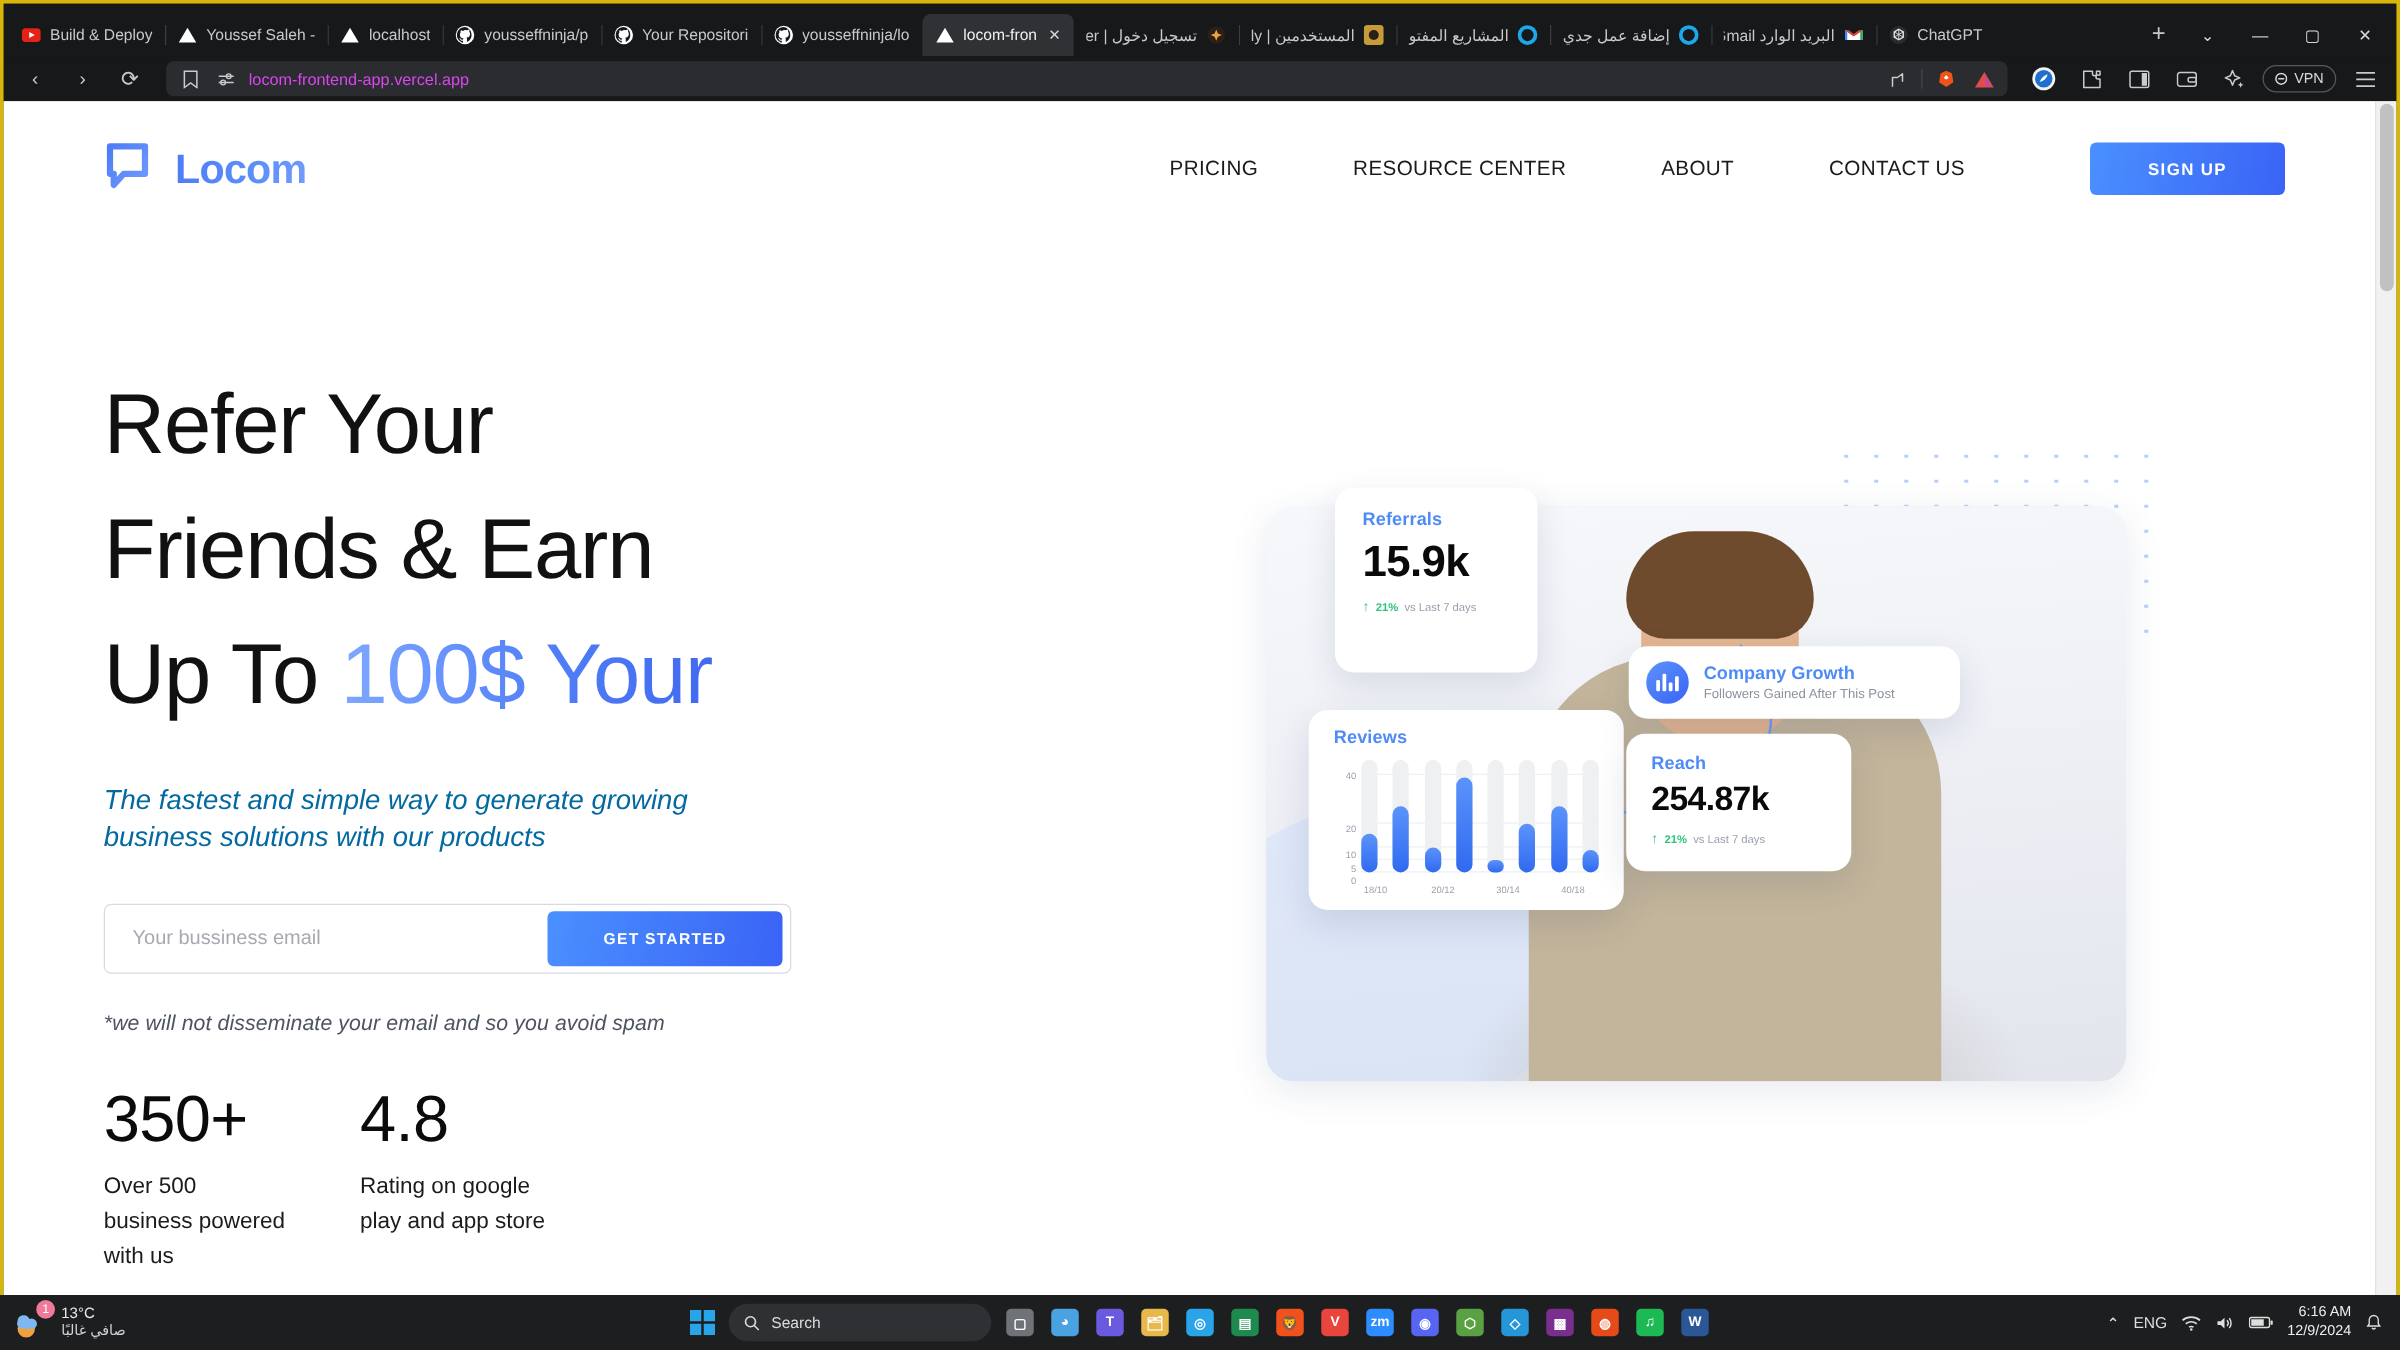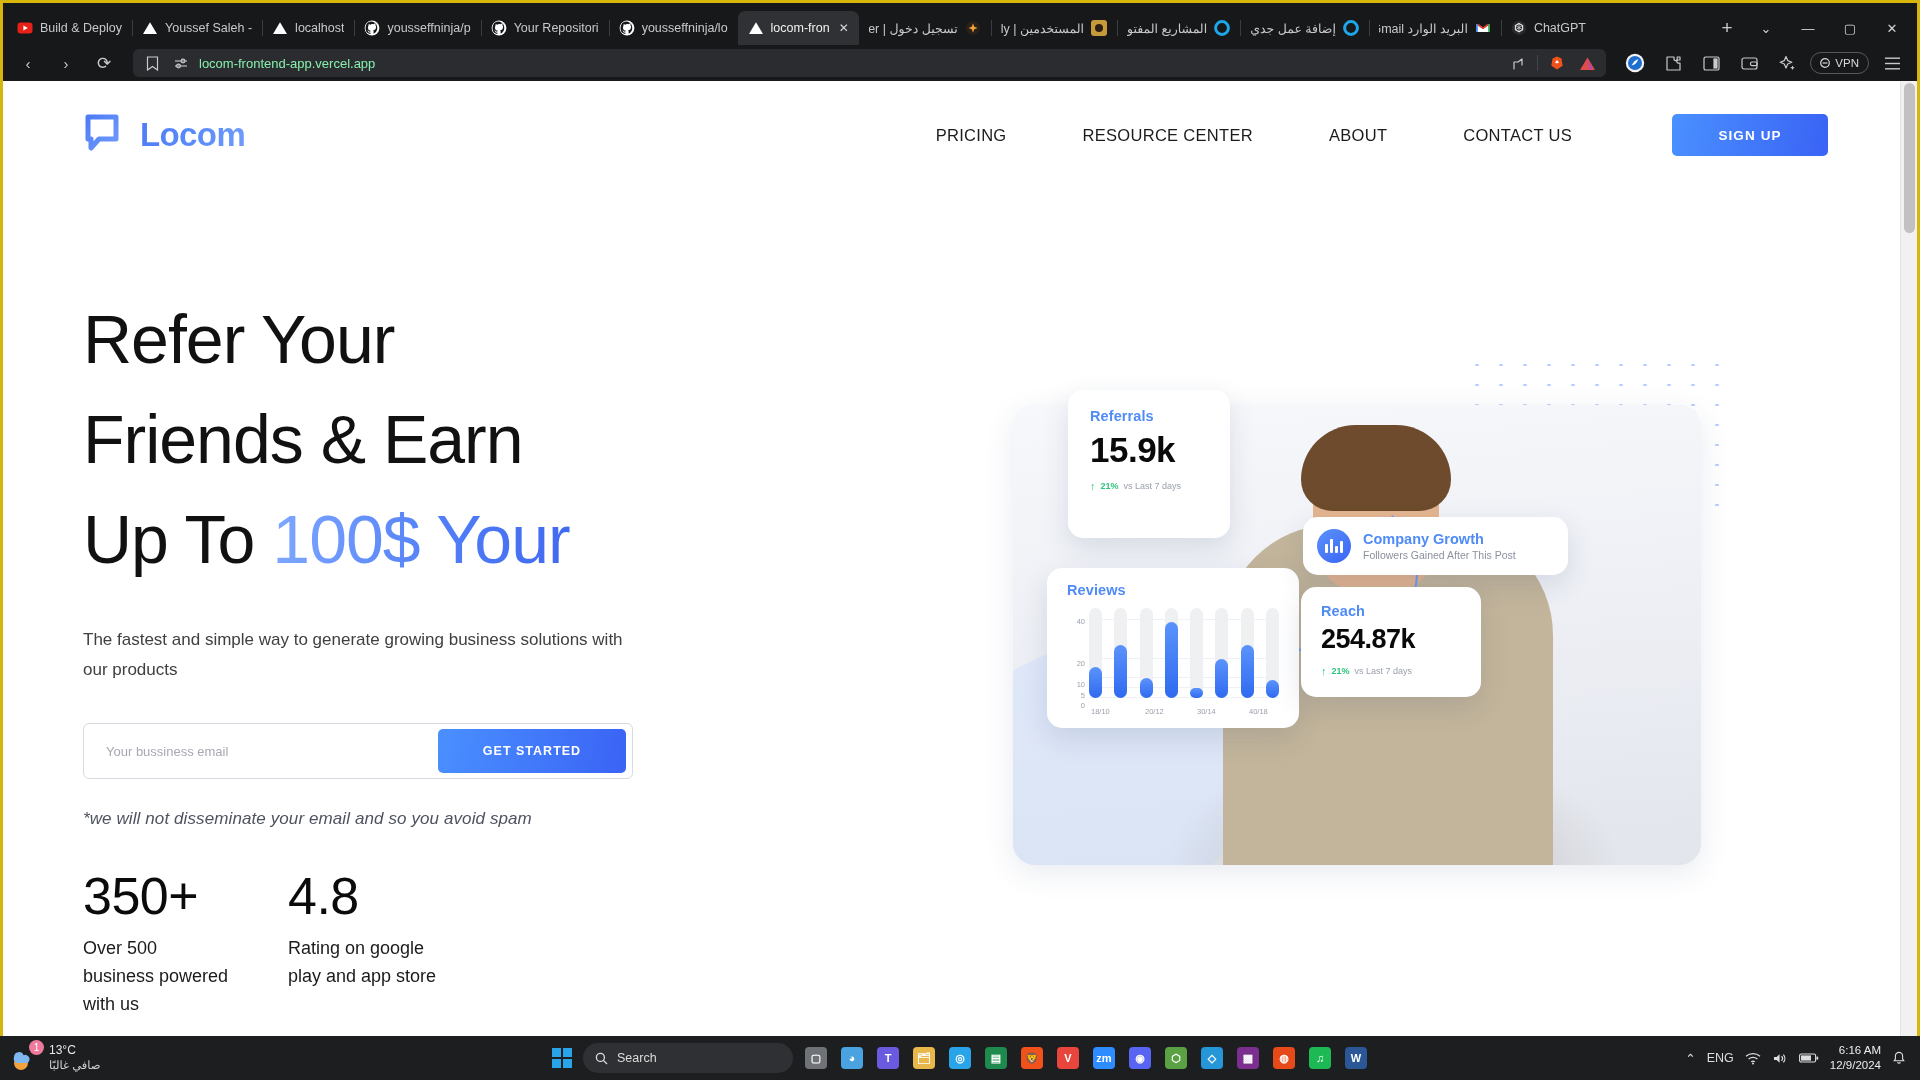--- a/index.html
+++ b/index.html
@@ -80,21 +80,21 @@
     color: #c9cacc; font-size: 15px; flex: 0 0 auto;
   }
   #omnibox {
     flex: 1 1 auto; height: 28px; margin: 0 6px;
     background: #2b2c2f; border-radius: 6px;
     display: flex; align-items: center; gap: 8px;
     padding: 0 8px;
     min-width: 0;
   }
   #omnibox .url {
-    color: #86efac; font-size: 13px; flex: 1 1 auto;
+    color: #d946ef; font-size: 13px; flex: 1 1 auto;
     white-space: nowrap; overflow: hidden;
   }
   #omnibox .right-icons { display: flex; align-items: center; gap: 8px; flex: 0 0 auto; }
   .vpn-pill {
     border: 1px solid #56585c; border-radius: 13px;
     height: 22px; padding: 0 9px;
     display: flex; align-items: center; gap: 5px;
     color: #d8d9db; font-size: 11.5px;
   }
 
@@ -159,31 +159,31 @@
     font-size: 68px; line-height: 100px; font-weight: 400;
     color: #111; letter-spacing: -1px;
   }
   #headline .accent {
     background: linear-gradient(92deg,#7ea8ff 0%, #4f7cf7 60%, #4169f0 100%);
     -webkit-background-clip: text; background-clip: text; color: transparent;
     font-weight: 400;
   }
   #hero-sub {
     margin-top: 36px; width: 546px;
-    font-size: 17px; line-height: 30px; color: #404040;
+    font-size: 22px; line-height: 30px; color: #0369a1; font-style: italic;
   }
   #signup-form {
     margin-top: 38px; width: 550px; height: 56px;
     border: 1px solid #d7dae0; border-radius: 6px;
     display: flex; align-items: center; padding: 5px 6px 5px 0;
     background: #fff;
   }
   #email-input {
     flex: 1 1 auto; border: none; outline: none; height: 100%;
-    padding: 0 22px; font-size: 13px; color: #0c4a6e;
+    padding: 0 22px; font-size: 16px; color: #0c4a6e;
     font-family: "Liberation Sans", sans-serif; background: transparent;
   }
   #email-input::placeholder { color: #a6a9b0; }
   #get-started-btn {
     flex: 0 0 auto; width: 188px; height: 100%;
     border: none; border-radius: 5px;
     background: linear-gradient(100deg,#4a90ff 0%, #3a63f5 100%);
     color: #fff; font-size: 12.5px; font-weight: 700; letter-spacing: 1px;
     font-family: "Liberation Sans", sans-serif;
     margin-left: 32px;

